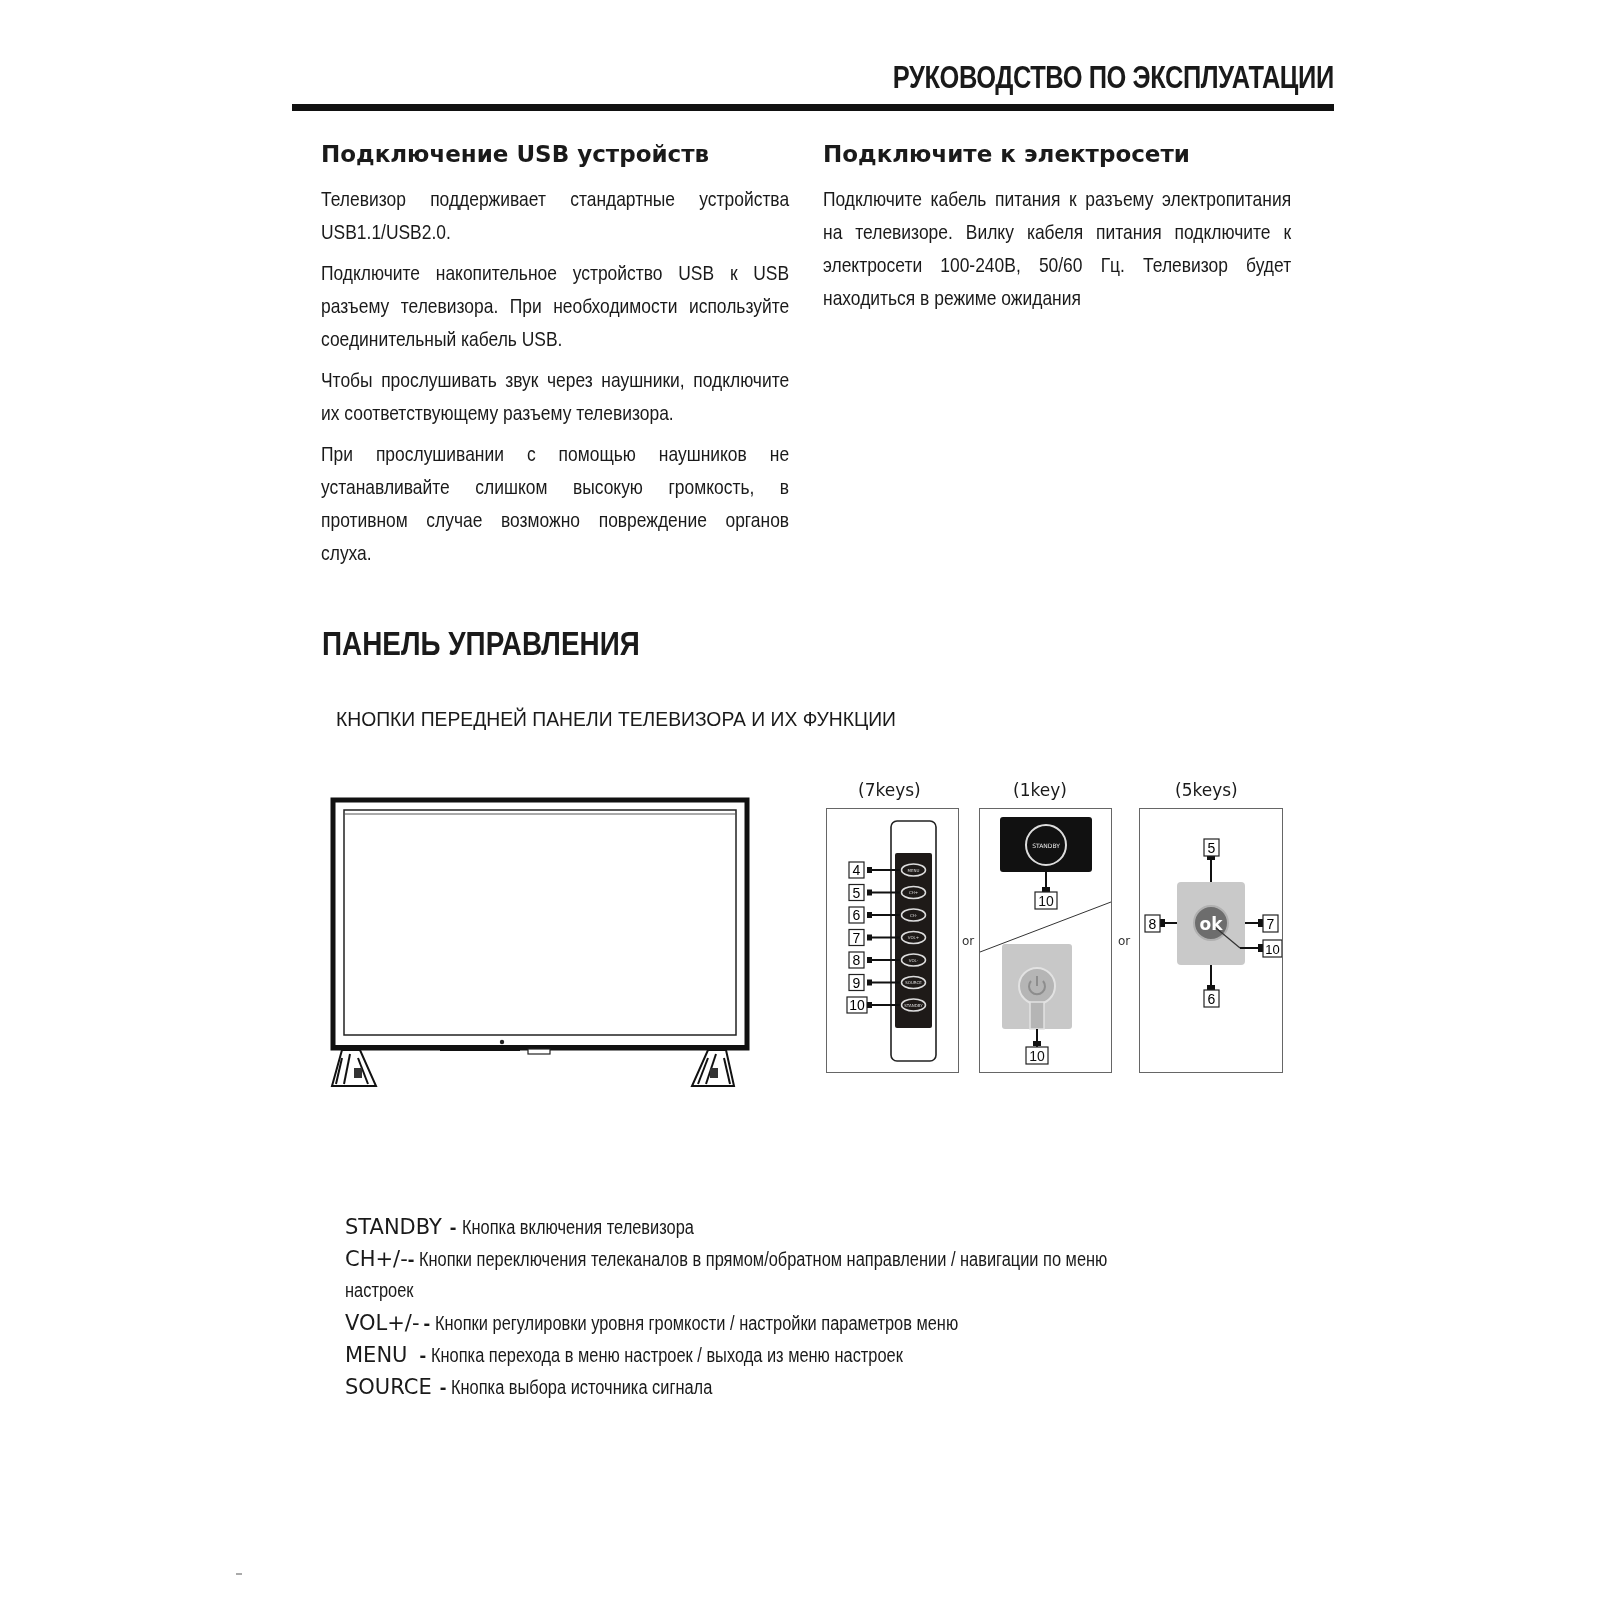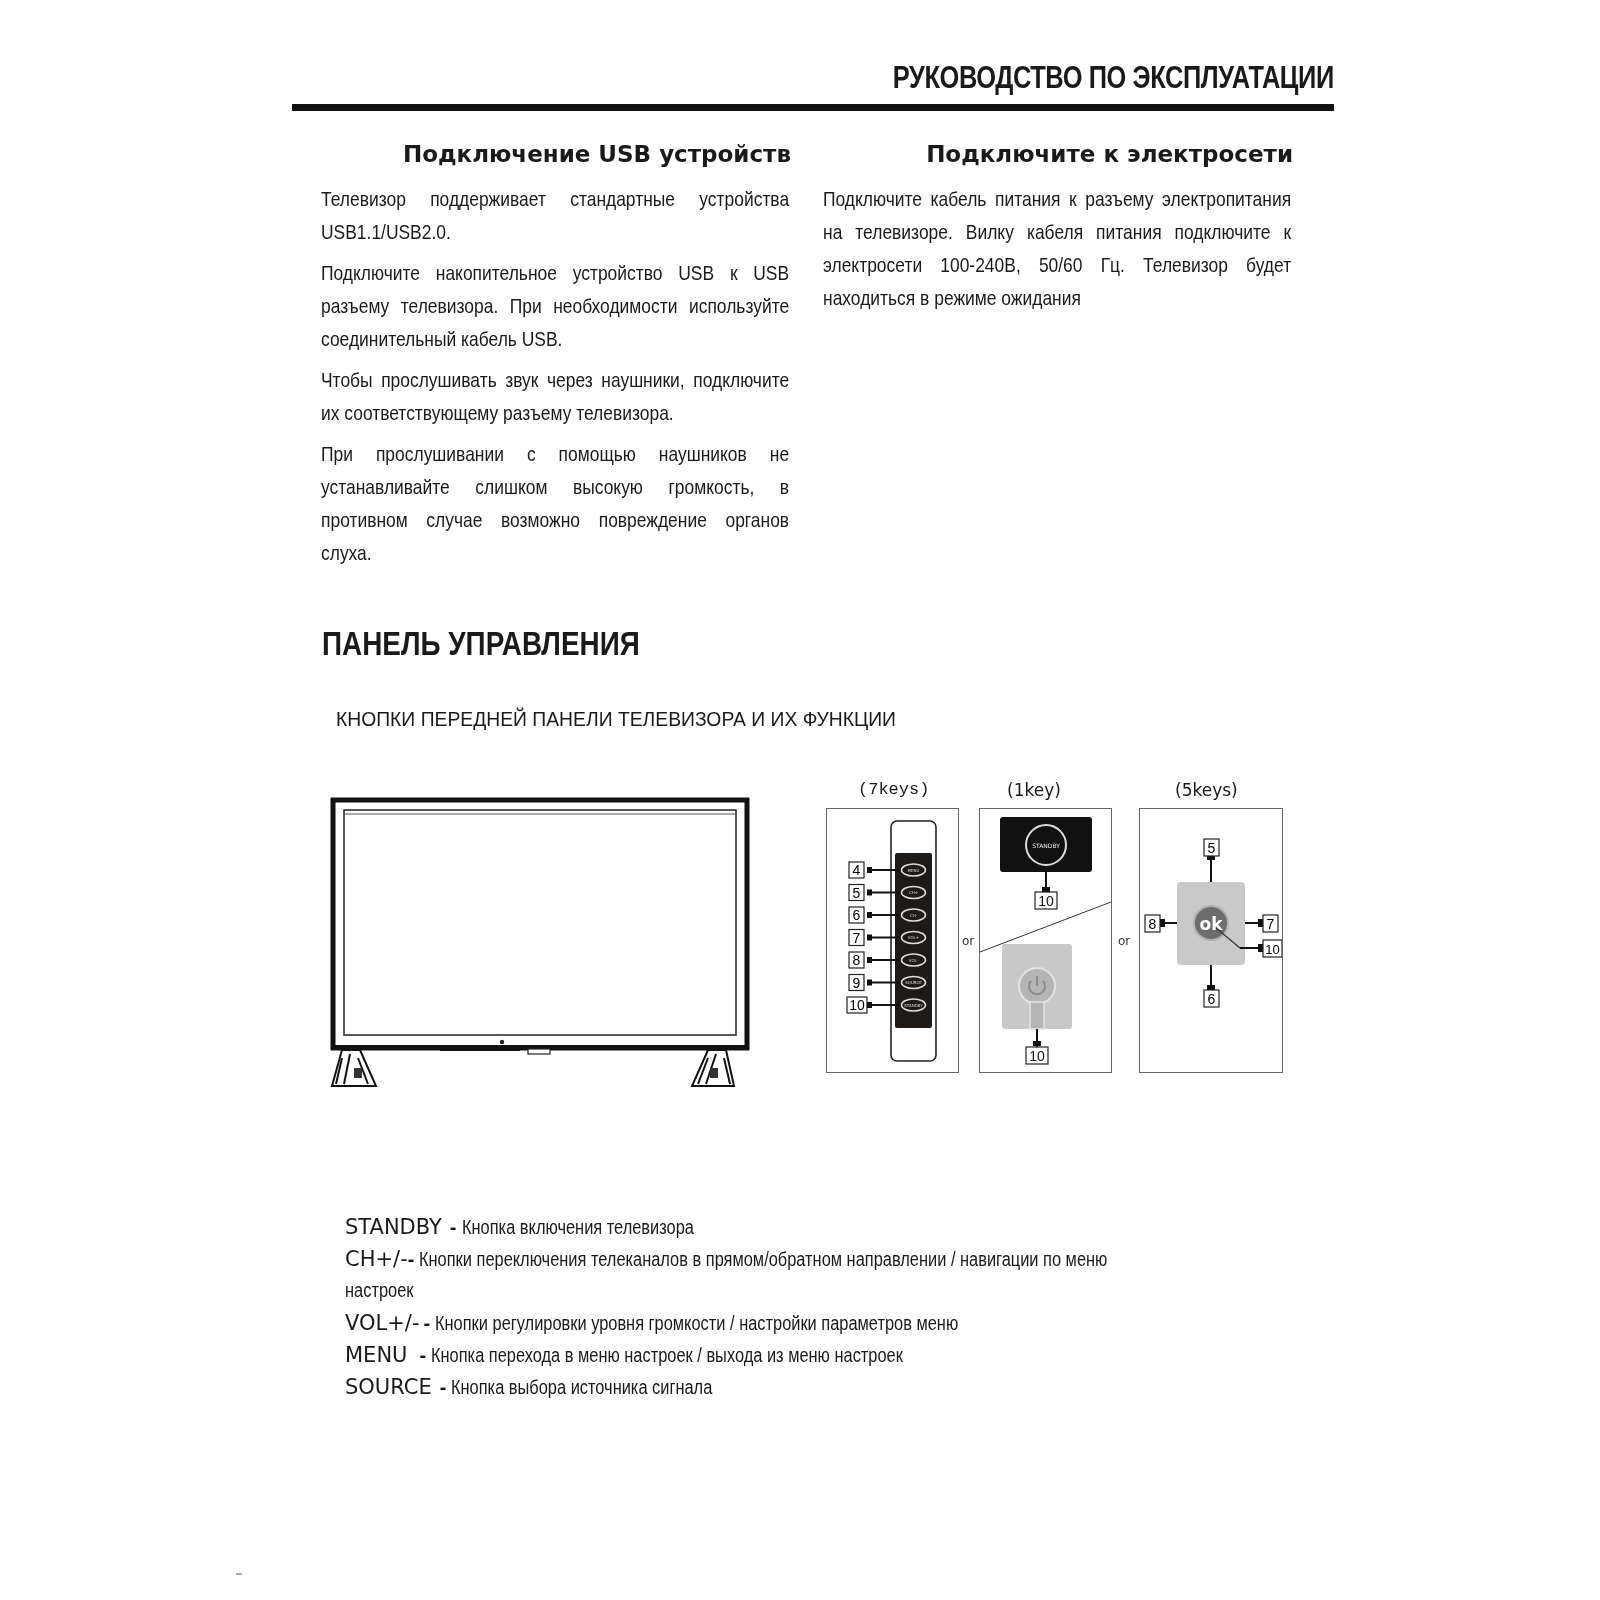--- a/index.html
+++ b/index.html
@@ -2,21 +2,21 @@
 <html><head>
 <meta charset="utf-8">
 <style>
   html, body { margin: 0; padding: 0; background: #ffffff; }
   body { width: 1600px; height: 1600px; position: relative; overflow: hidden; color: #1a1a1a; font-family: "Liberation Sans", sans-serif; }
   .page-title { position: absolute; right: 266px; top: 60px; font-family: "Liberation Sans Narrow", "Liberation Sans", sans-serif; font-weight: bold; font-size: 31px; letter-spacing: -0.5px; transform: scaleX(0.82); transform-origin: right center; white-space: nowrap; }
   .title-rule { position: absolute; left: 292px; top: 104px; width: 1042px; height: 7px; background: #111; }
   .col { position: absolute; width: 470px; }
   .col.left { left: 321px; top: 138px; }
   .col.right { left: 823px; top: 138px; }
-  .sec-heading { font-family: "DejaVu Sans", sans-serif; font-weight: bold; font-size: 23px; margin: 0 0 12px 0; line-height: 32px; text-align: right; }
+  .sec-heading { font-family: "DejaVu Sans", sans-serif; font-weight: bold; font-size: 23px; margin: 0 0 12px 0; line-height: 32px; }
   .para { font-family: "Liberation Sans", sans-serif; font-size: 21px; line-height: 33px; margin: 0 0 8px 0; transform: scaleX(0.83); transform-origin: left top; width: 120%; text-align: justify; }
   .attention-label { font-family: "Liberation Sans", sans-serif; font-weight: bold; font-size: 22px; margin: 30px 0 10px 0; transform: scaleX(0.85); transform-origin: left top; }
   .attention-text { font-family: "DejaVu Sans", sans-serif; font-weight: bold; font-size: 20px; line-height: 31px; transform: scaleX(0.86); transform-origin: left top; width: 116%; text-align: justify; }
   .panel-heading { position: absolute; left: 322px; top: 624px; font-family: "Liberation Sans", sans-serif; font-weight: bold; font-size: 34px; transform: scaleX(0.82); transform-origin: left top; white-space: nowrap; }
   .panel-sub { position: absolute; left: 336px; top: 707px; font-family: "Liberation Sans", sans-serif; font-size: 21px; white-space: nowrap; transform: scaleX(0.92); transform-origin: left top; }
   .tv { position: absolute; left: 330px; top: 796px; width: 420px; height: 292px; }
   .diagram { position: absolute; top: 780px; }
   .diagram .caption { position: absolute; top: 0; font-family: "DejaVu Sans", sans-serif; font-size: 17px; white-space: nowrap; }
   .diagram .frame { position: absolute; top: 28px; border: 1.5px solid #666; background: #fff; }
   .or-label { position: absolute; font-family: "DejaVu Sans", sans-serif; font-size: 12px; color: #333; }
@@ -76,21 +76,21 @@
   <g>
     <polygon points="378,254 396,254 404,290 362,290" fill="#fff" stroke="#111" stroke-width="2"></polygon>
     <line x1="378" y1="262" x2="368" y2="288" stroke="#111" stroke-width="2"></line>
     <line x1="386" y1="258" x2="376" y2="288" stroke="#111" stroke-width="2"></line>
     <line x1="394" y1="262" x2="400" y2="288" stroke="#111" stroke-width="2"></line>
     <rect x="380" y="272" width="8" height="10" fill="#333"></rect>
   </g>
 </svg>
 
 <div class="diagram" style="left:826px;">
-  <div class="caption" style="left:32px;font-family:Liberation Mono, monospace;">(7keys)</div>
+  <div class="caption" style="left:32px;">(7keys)</div>
   <svg class="frame" style="left:0;" width="131" height="263" viewBox="0 0 131 263">
     <rect x="64" y="12" width="45" height="240" rx="6" fill="#fff" stroke="#222" stroke-width="1.6"></rect>
     <rect x="68" y="44" width="37" height="175" rx="2" fill="#1e1a18"></rect>
     <g id="seven-keys-group">
         <g>
           <rect x="22" y="53" width="15" height="16" fill="#fff" stroke="#222" stroke-width="1.2"></rect>
           <text x="29.5" y="66" font-family="Liberation Sans, sans-serif" font-size="14" text-anchor="middle">4</text>
           <rect x="40" y="58" width="5" height="6" fill="#111"></rect>
           <line x1="44" y1="61" x2="74" y2="61" stroke="#111" stroke-width="2"></line>
           <ellipse cx="86.5" cy="61" rx="12" ry="6" fill="#1e1a18" stroke="#ddd" stroke-width="1.5"></ellipse>
@@ -144,21 +144,21 @@
           <ellipse cx="86.5" cy="196" rx="12" ry="6" fill="#1e1a18" stroke="#ddd" stroke-width="1.5"></ellipse>
           <text x="86.5" y="197.8" font-family="DejaVu Sans, sans-serif" font-size="4" fill="#ddd" text-anchor="middle">STANDBY</text>
         </g>
       </g>
   </svg>
 </div>
 
 <div class="or-label" style="left:962px;top:934px;">or</div>
 
 <div class="diagram" style="left:979px;">
-  <div class="caption" style="left:28px;">(1key)</div>
+  <div class="caption" style="left:34px;">(1key)</div>
   <svg class="frame" style="left:0;" width="131" height="263" viewBox="0 0 131 263">
     <rect x="20" y="8" width="92" height="55" rx="3" fill="#111"></rect>
     <circle cx="66" cy="36" r="20" fill="#111" stroke="#ddd" stroke-width="2"></circle>
     <text x="66" y="39" font-family="DejaVu Sans, sans-serif" font-size="6" fill="#eee" text-anchor="middle">STANDBY</text>
     <line x1="66" y1="63" x2="66" y2="80" stroke="#111" stroke-width="2"></line>
     <rect x="62" y="78" width="8" height="5" fill="#111"></rect>
     <rect x="55" y="83" width="22" height="17" fill="#fff" stroke="#222" stroke-width="1.2"></rect>
     <text x="66" y="97" font-family="Liberation Sans, sans-serif" font-size="14" text-anchor="middle" fill="#111">10</text>
     <line x1="0" y1="143" x2="131" y2="93" stroke="#333" stroke-width="1"></line>
     <rect x="22" y="135" width="70" height="85" rx="3" fill="#c8c8c8"></rect>

